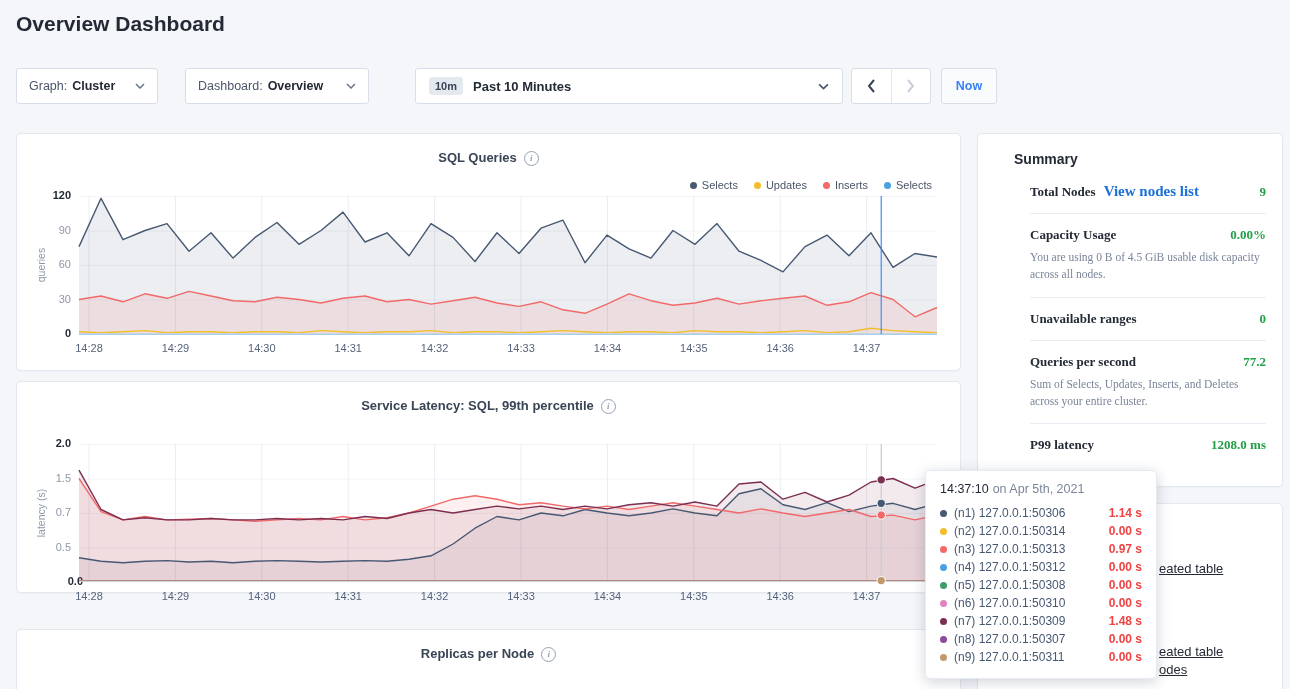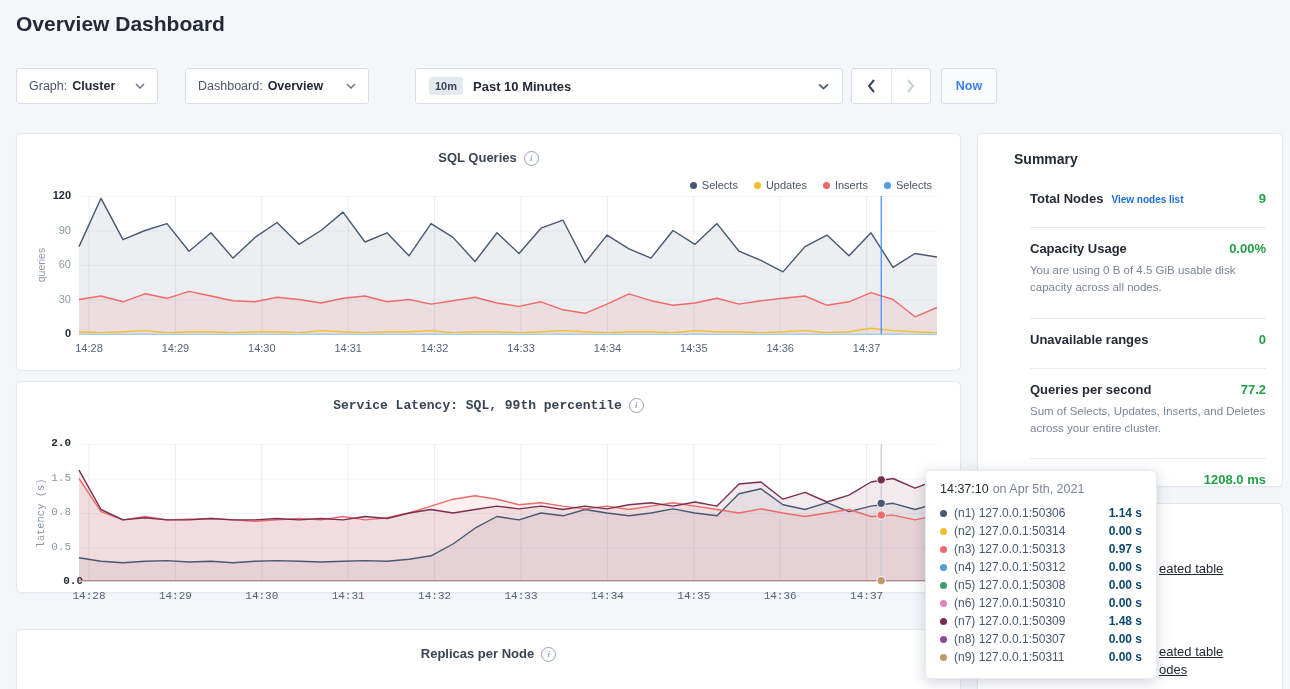--- a/index.html
+++ b/index.html
@@ -23,59 +23,59 @@
   .caret{margin-left:auto;display:flex;align-items:center;}
   .badge-10m{background:#e4e9f0;border-radius:3px;font-size:11px;font-weight:700;color:#394455;padding:3px 6px;margin-right:10px;}
   .time-label{font-weight:700;font-size:13px;color:#242a35;}
   .arrow-half{width:40px;height:100%;display:flex;align-items:center;justify-content:center;box-sizing:border-box;}
   .arrow-half + .arrow-half{border-left:1px solid #e2e7ee;}
 
   
   .panel{position:absolute;background:#fff;border:1px solid #e3e8ef;border-radius:5px;box-sizing:border-box;
          box-shadow:0 1px 2px rgba(60,70,90,0.04);padding-left:36px;}
   #panel-sql{left:16px;top:133px;width:945px;height:238px;}
-  #panel-latency{left:16px;top:381px;width:945px;height:212px;font-family:Liberation Mono, monospace;}
+  #panel-latency{left:16px;top:381px;width:945px;height:212px;}
   #panel-replicas{left:16px;top:629px;width:945px;height:120px;}
   #panel-summary{left:977px;top:133px;width:306px;height:354px;overflow:hidden;}
   #panel-events{left:977px;top:503px;width:306px;height:200px;overflow:hidden;}
 
   .chart-title-row{position:absolute;top:16px;left:0;right:0;text-align:center;font-size:13px;font-weight:700;color:#394455;}
   .info-icon{display:inline-block;width:13px;height:13px;line-height:12px;border:1px solid #97a1b2;border-radius:50%;
              color:#97a1b2;font-size:9px;font-style:italic;font-family:"Liberation Serif",serif;text-align:center;
              margin-left:7px;vertical-align:1px;cursor:pointer;}
   .info-icon::after{content:"i";}
   .legend{position:absolute;top:45px;right:28px;display:flex;gap:16px;}
   .legend-item{display:flex;align-items:center;font-size:11px;color:#4a5568;cursor:pointer;}
   .legend-dot{width:7px;height:7px;border-radius:50%;margin-right:5px;}
 
   .ytick{position:absolute;width:40px;text-align:right;font-size:11px;color:#8e97a8;}
   .ytick.strong{color:#242a35;font-weight:700;}
   .xtick{position:absolute;width:48px;text-align:center;font-size:11px;color:#57637a;}
   .axis-label{position:absolute;transform:translate(-50%,-50%) rotate(-90deg);font-size:10.5px;color:#8e97a8;white-space:nowrap;}
 
   
   .summary-title{text-align:left;font-weight:700;font-size:14px;padding:17px 0 14px;color:#242a35;}
-  .sum-row{margin:8px 16px;padding:13px 0;border-top:1px solid #e8ecf2;}
+  .sum-row{margin:0 16px;padding:13px 0;border-top:1px solid #e8ecf2;font-family:Liberation Serif, serif;}
   .sum-row.first{border-top:none;padding-top:2px;}
   .sum-head{display:flex;align-items:baseline;font-size:13px;font-weight:700;}
   .sum-label{color:#242a35;}
-  .sum-link{color:#1b6fd6;margin-left:8px;font-size:10px;font-weight:700;cursor:pointer;}
+  .sum-link{color:#1b6fd6;margin-left:8px;font-size:15px;font-weight:700;cursor:pointer;}
   .sum-value{margin-left:auto;color:#23a047;}
   .sum-sub{font-size:11.5px;color:#7a8599;line-height:1.5;margin-top:6px;font-weight:400;}
 
   
   .tooltip{position:absolute;left:925px;top:470px;width:232px;background:#fff;border:1px solid #e6eaf1;border-radius:5px;
            box-shadow:0 3px 14px rgba(44,56,82,0.22);padding:11px 14px 12px;z-index:20;box-sizing:border-box;}
   .tt-title{font-size:12.5px;margin-bottom:8px;}
   .tt-time{color:#242a35;}
   .tt-date{color:#7a8599;margin-left:4px;}
   .tt-row{display:flex;align-items:center;height:18px;font-size:12px;}
   .tt-dot{width:7px;height:7px;border-radius:50%;margin-right:7px;flex:none;}
   .tt-label{color:#475872;flex:1;white-space:nowrap;}
-  .tt-value{font-weight:700;color:#0c4a6e;}
+  .tt-value{font-weight:700;color:#ef4444;}
 
   .event-frag{position:absolute;font-size:13px;color:#242a35;text-decoration:underline;}
 </style>
 </head>
 <body>
 
 <div class="page-title">Overview Dashboard</div>
 
 <div class="btn" id="dd-graph">
   <span class="dd-label">Graph:</span>
@@ -185,21 +185,21 @@
       <line x1="802.23" x2="802.23" y1="0" y2="138" stroke="#3f8cff" stroke-width="1.2"></line>
     </svg>
   </div>
 
 <div class="panel" id="panel-latency">
   <div class="chart-title-row">
     <span>Service Latency: SQL, 99th percentile</span><span class="info-icon"></span>
   </div>
 <div class="ytick strong" style="left: 14px; top: 55px;">2.0</div>
     <div class="ytick" style="left: 14px; top: 89.5px;">1.5</div>
-    <div class="ytick" style="left: 14px; top: 124px;">0.8</div>
+    <div class="ytick" style="left: 14px; top: 124px;">0.7</div>
     <div class="ytick" style="left: 14px; top: 158.5px;">0.5</div>
     <div class="ytick strong" style="left: 26px; top: 193px;">0.0</div>
     <div class="xtick" style="left: 48px; top: 208px;">14:28</div>
     <div class="xtick" style="left: 134.4px; top: 208px;">14:29</div>
     <div class="xtick" style="left: 220.8px; top: 208px;">14:30</div>
     <div class="xtick" style="left: 307.2px; top: 208px;">14:31</div>
     <div class="xtick" style="left: 393.6px; top: 208px;">14:32</div>
     <div class="xtick" style="left: 480px; top: 208px;">14:33</div>
     <div class="xtick" style="left: 566.4px; top: 208px;">14:34</div>
     <div class="xtick" style="left: 652.8px; top: 208px;">14:35</div>

